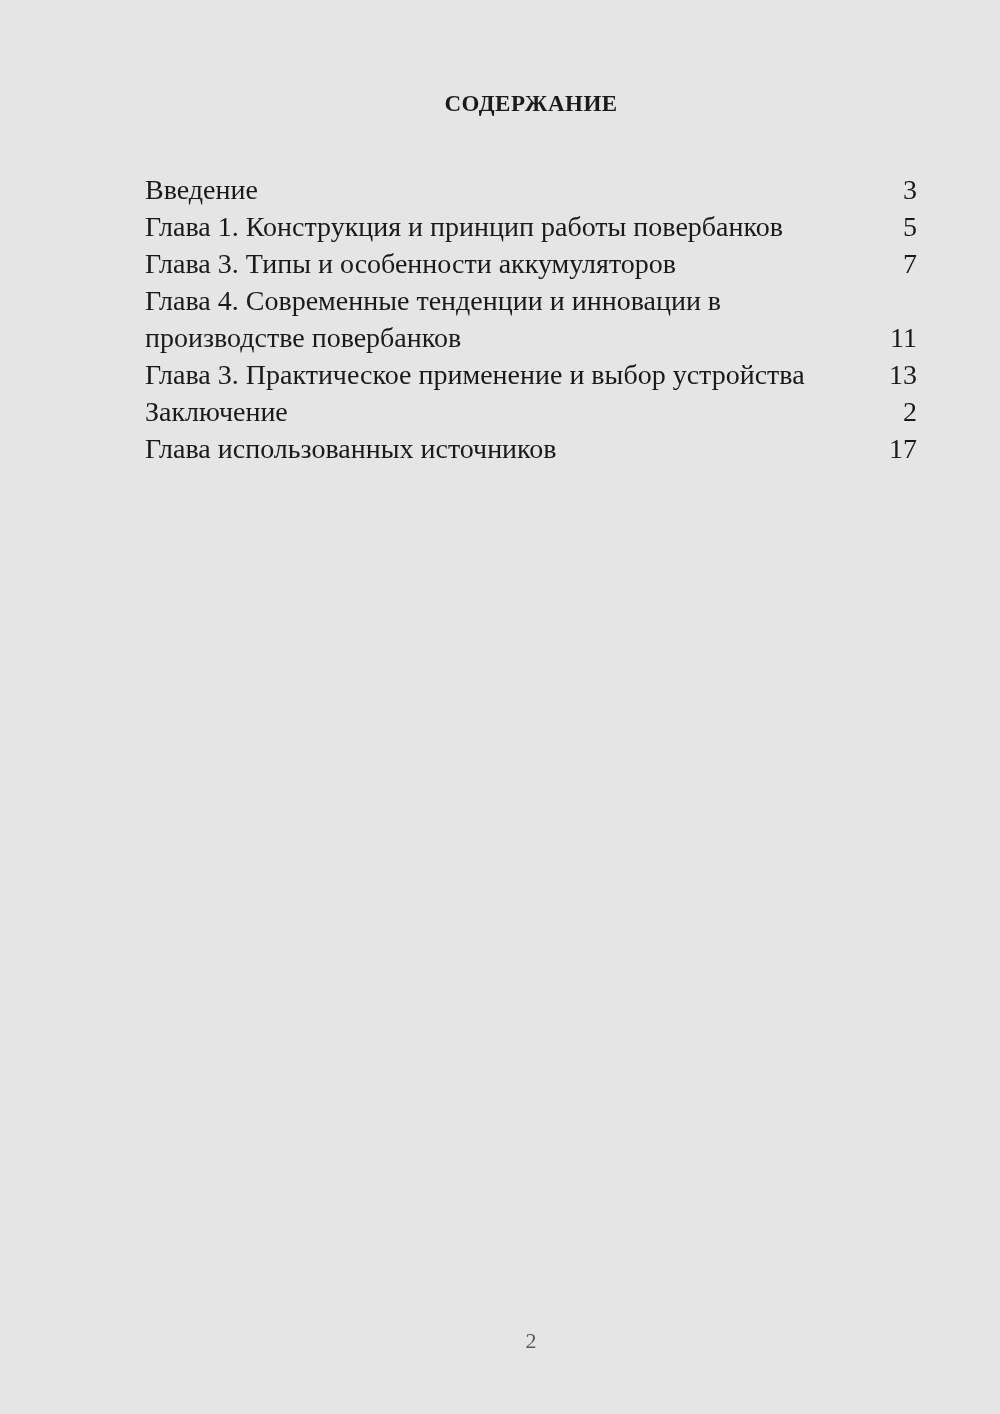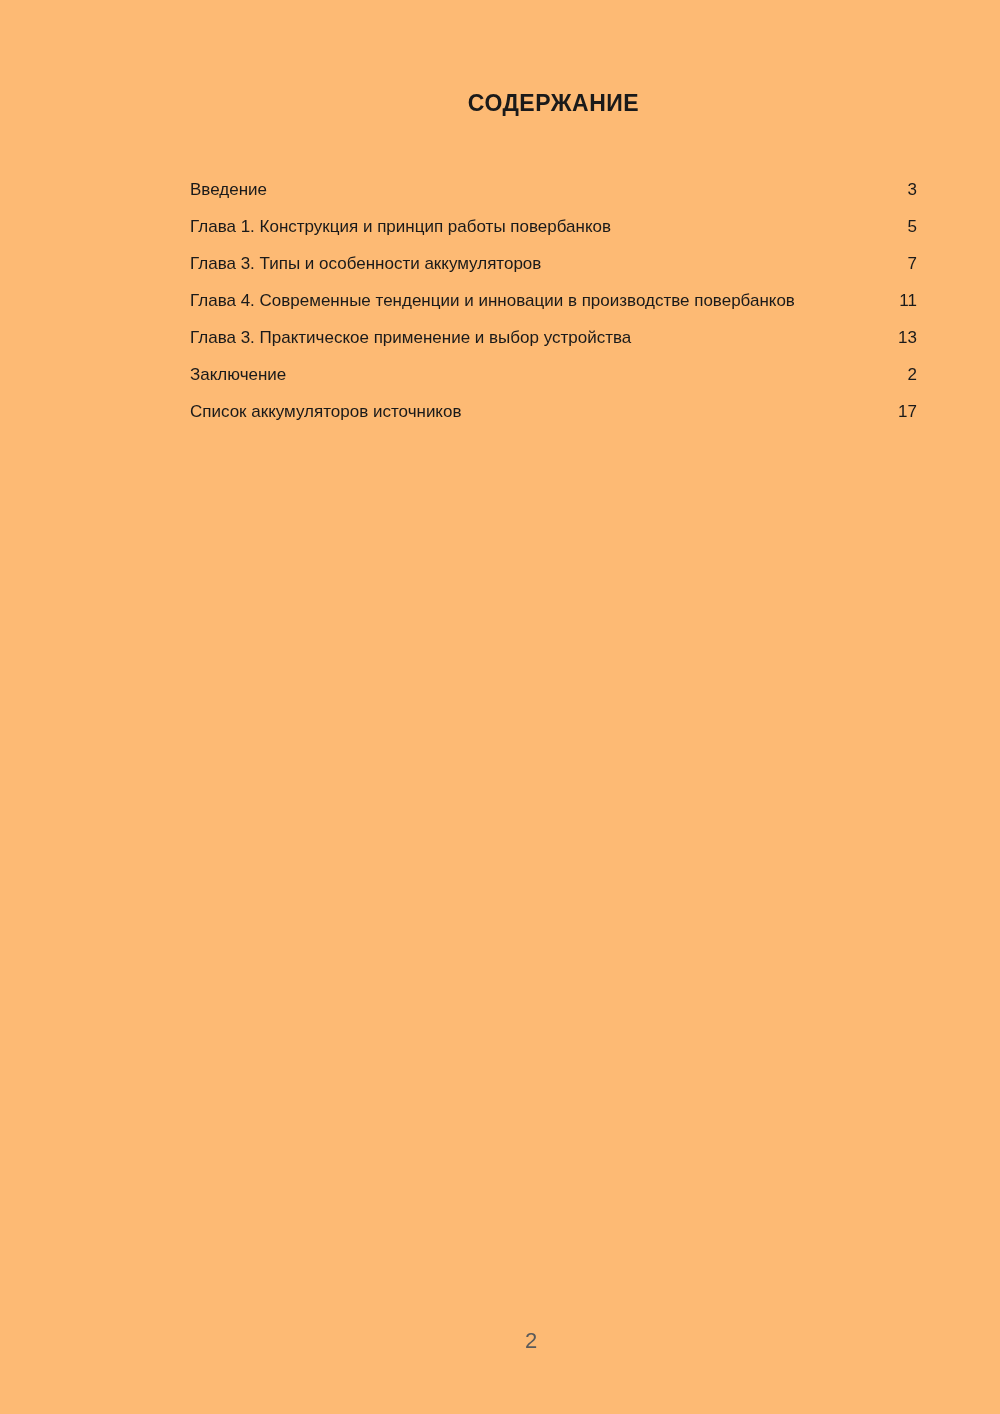--- a/index.html
+++ b/index.html
@@ -1,40 +1,39 @@
 <!DOCTYPE html>
 <html><head>
 <meta charset="utf-8">
 <style>
   * { margin: 0; padding: 0; box-sizing: border-box; }
   html, body { background: #ffffff; }
   .page {
     position: relative;
     width: 1000px;
     height: 1414px;
-    background: #fdba74;
-    font-family: Liberation Sans, sans-serif;
+    background: #e5e5e5;
+    font-family: Liberation Serif, serif;
     color: #1a1a1a;
     overflow: hidden;
     margin: 0 auto;
-    padding-left: 45px;
   }
   .content {
     padding: 88px 83px 0 145px;
   }
   .doc-title {
     text-align: center;
     font-weight: bold;
     font-size: 23px;
     line-height: 31px;
     letter-spacing: 0.5px;
     margin-bottom: 52px;
   }
   .toc {
-    font-size: 17px;
+    font-size: 28px;
     line-height: 37px;
   }
   .toc-row {
     display: flex;
     justify-content: space-between;
     align-items: flex-end;
   }
   .toc-label {
     flex: 0 1 auto;
     max-width: 680px;
@@ -89,21 +88,21 @@
         <span class="toc-label">Глава 3. Практическое применение и выбор устройства</span>
         <span class="toc-page">13</span>
       </div>
 
       <div class="toc-row">
         <span class="toc-label">Заключение</span>
         <span class="toc-page">2</span>
       </div>
 
       <div class="toc-row">
-        <span class="toc-label">Список аккумуляторов источников</span>
+        <span class="toc-label">Глава использованных источников</span>
         <span class="toc-page">17</span>
       </div>
 
     </div>
   </div>
 
   <div class="footer">2</div>
 </div>
 
 </body></html>

